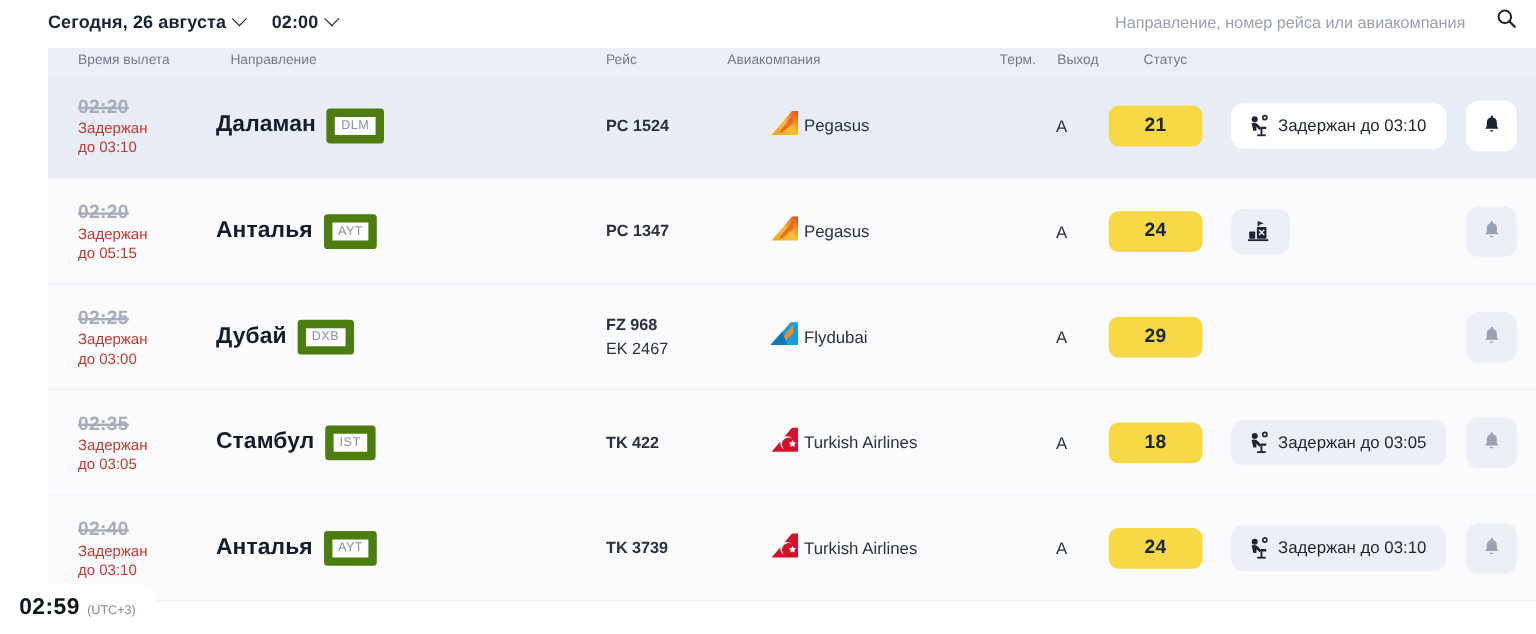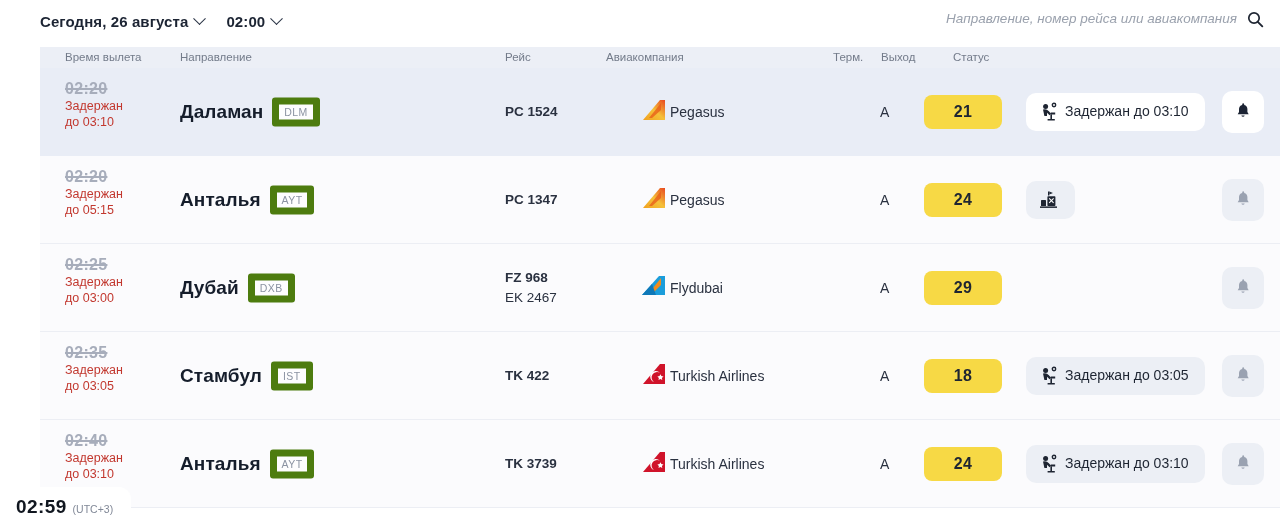--- a/index.html
+++ b/index.html
@@ -8,21 +8,21 @@
     width: 1280px;
     height: 528px;
     font-family: "Liberation Sans", sans-serif;
     background: #ffffff;
     overflow: hidden;
     position: relative;
   }
 
   
   .topbar {
-    height: 47px;
+    height: 40px;
     background: #ffffff;
     display: flex;
     align-items: center;
     padding: 0 16px 4px 40px;
     position: relative;
   }
   .filter-group { display: flex; align-items: center; gap: 22px; }
   .filter {
     display: flex;
     align-items: center;
@@ -40,22 +40,22 @@
     width: 9px; height: 9px;
     border-right: 1.6px solid #2b3446;
     border-bottom: 1.6px solid #2b3446;
     transform: rotate(45deg) translate(-2px,-2px);
     flex: none;
   }
 
   .search-area {
     margin-left: auto;
     display: flex;
-    gap: 10px;
-    font-style: italic;
+    align-items: center;
+    gap: 26px;
   }
   .search-placeholder {
     font-size: 13.5px;
     color: #9aa1ad;
     white-space: nowrap;
   }
   .search-icon { display: block; }
 
   
   .colhead {
@@ -89,20 +89,21 @@
 
   
   .time-col { left: 25px; top: 12px; width: 120px; }
   .time-orig {
     font-size: 16px;
     font-weight: bold;
     color: #a7adbb;
     text-decoration: line-through;
     text-decoration-thickness: 1.5px;
     letter-spacing: .3px;
+    margin-top: 8px;
   }
   .time-delay {
     margin-top: 0;
     font-size: 12.5px;
     font-weight: normal;
     color: #c2382f;
     line-height: 16px;
   }
 
   
@@ -273,21 +274,21 @@
       <svg width="17" height="17" viewBox="0 0 17 17">
         <circle cx="7" cy="7" r="5.2" fill="none" stroke="#1e2532" stroke-width="1.7"></circle>
         <line x1="10.8" y1="10.8" x2="15.3" y2="15.3" stroke="#1e2532" stroke-width="1.9" stroke-linecap="round"></line>
       </svg>
     </span>
   </div>
 </div>
 
 <div class="colhead">
   <span style="left:25px">Время вылета</span>
-  <span style="left:140px">Направление</span>
+  <span style="left:152px">Направление</span>
   <span style="left:465px">Рейс</span>
   <span style="left:566px">Авиакомпания</span>
   <span style="left:793px">Терм.</span>
   <span style="left:841px">Выход</span>
   <span style="left:913px">Статус</span>
 </div>
 
 <div class="left-strip"></div>
 
 <div class="rows" id="rows">

